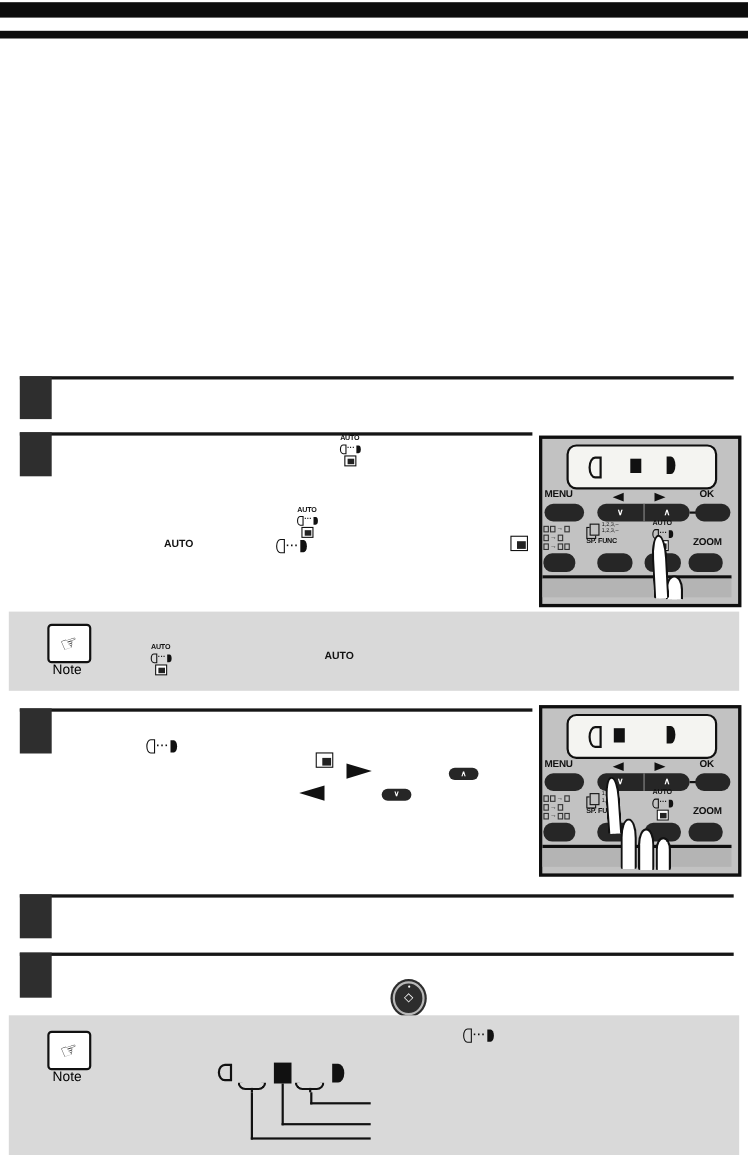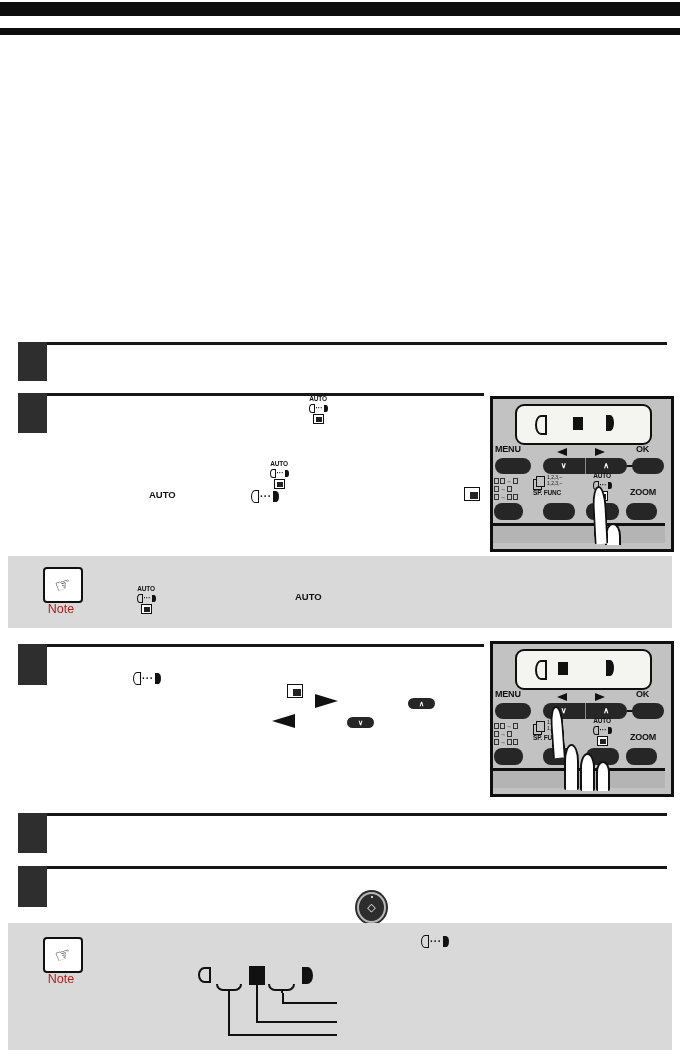--- a/index.html
+++ b/index.html
@@ -6,21 +6,21 @@
   .page{position:relative;width:680px;height:1057px;background:#ffffff;
         font-family:"Liberation Sans",sans-serif;color:#111;overflow:hidden;}
   .abs{position:absolute;}
   .bar{background:#0d0d0d;}
   .rule{background:#161616;height:3px;}
   .stepbox{background:#2e2e2e;}
   .noteband{background:#d9d9d9;}
   .note-badge{width:36px;height:32px;background:#fff;border:2px solid #111;border-radius:4px;
               display:flex;align-items:center;justify-content:center;}
   .note-hand{font-size:18px;line-height:1;transform:rotate(-18deg);}
-  .note-label{font-size:12.5px;color:#b91c1c;}
+  .note-label{font-size:12.5px;color:#000000;}
 
   
   .exp{display:flex;align-items:center;gap:1px;}
   .hl{border:1.5px solid #111;background:transparent;border-radius:50% 0 0 50% / 50% 0 0 50%;}
   .hd{background:#111;border-radius:0 50% 50% 0 / 0 50% 50% 0;}
   .dots{font-weight:bold;color:#111;}
   .exp-m .hl{width:6px;height:11px;}
   .exp-m .hd{width:6px;height:11px;}
   .exp-m .dots{font-size:10px;line-height:6px;letter-spacing:0.5px;}
   .exp-xs .hl{width:4px;height:7px;border-width:1px;}

